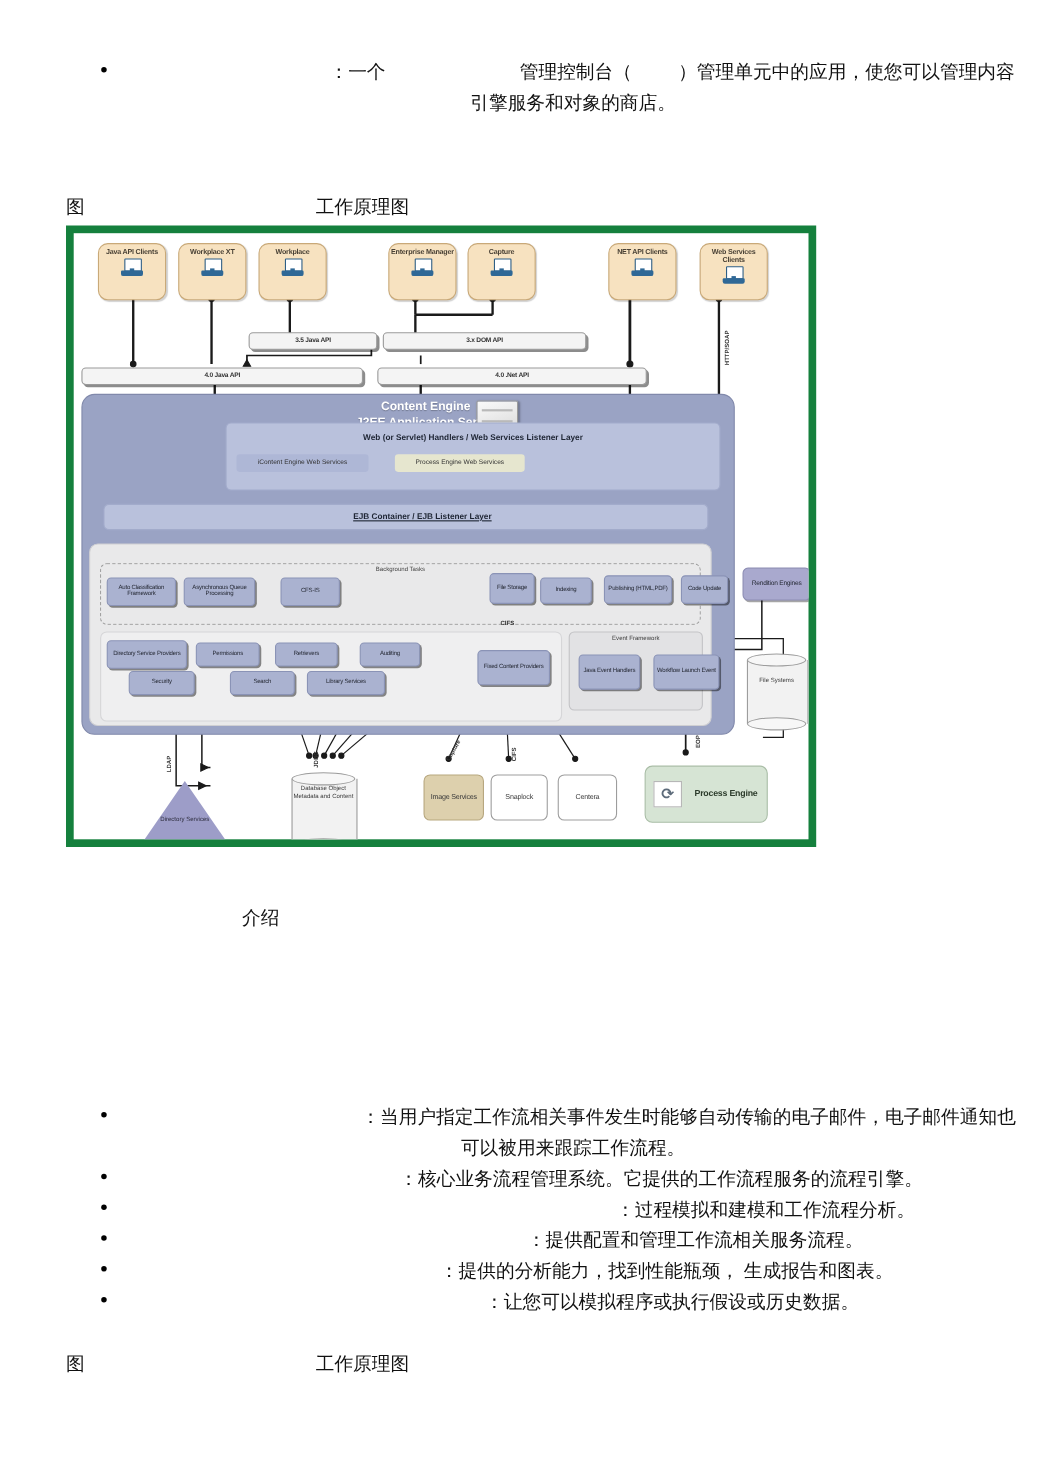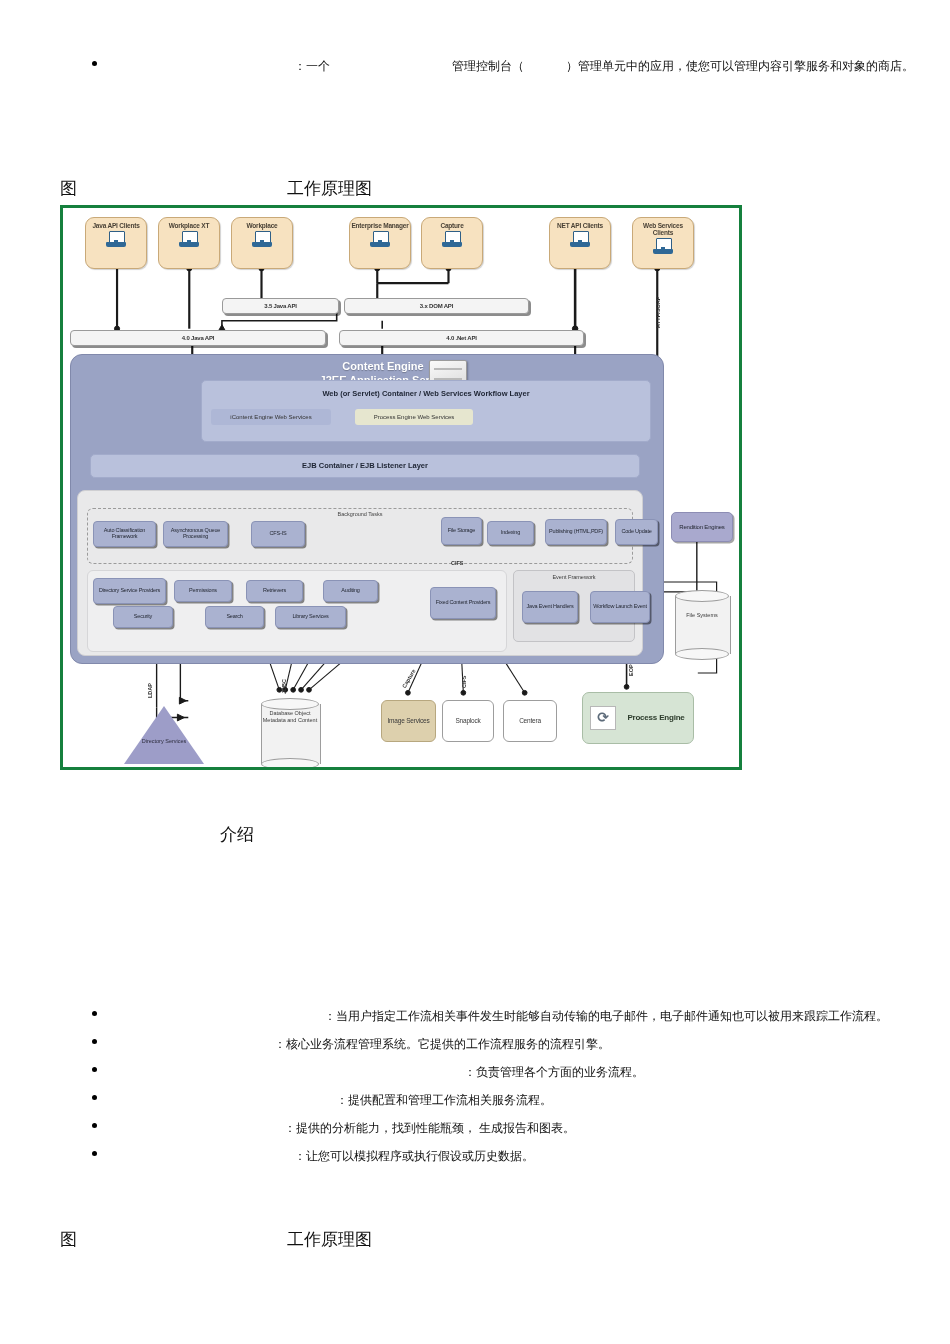--- a/index.html
+++ b/index.html
@@ -7,33 +7,33 @@
     width:950px;height:1344px;
     font-family:"Liberation Serif","DejaVu Serif",serif;
     color:#111;
     position:relative;
     overflow:hidden;
   }
   .page{position:absolute;left:0;top:0;width:950px;height:1344px;}
 
   
   .bullet-list{list-style:none;margin:0;padding:0;}
-  .bullet-li{position:relative;font-size:12px;line-height:28px;}
+  .bullet-li{position:relative;font-size:17px;line-height:28px;text-align:center;}
   .bullet-li .dot{
     position:absolute;left:0;top:9px;width:5px;height:5px;border-radius:50%;
     background:#000;
   }
   .bullet-li .body{display:block;}
   .gap{display:inline-block;}
   .para{font-size:17px;line-height:30px;text-align:justify;}
   .plain{font-size:17px;line-height:28px;}
 
   
   .figframe{
-    position:absolute;border:3px solid #15803d;background:#ffffff;
+    position:absolute;border:7px solid #15803d;background:#ffffff;
     box-sizing:border-box;overflow:hidden;padding-left:25px;
   }
   .diagram{position:absolute;left:0;top:0;width:100%;height:100%;}
 
   
   .node{
     position:absolute;box-sizing:border-box;
     display:flex;align-items:center;justify-content:center;
     text-align:center;
     font-family:"Liberation Sans","DejaVu Sans",sans-serif;
@@ -370,30 +370,30 @@
       </div>
 
       <div class="node ce-outer" style="left:7px;top:146px;width:594px;height:310px;"></div>
       <div class="ce-title" style="left:180px;top:152px;width:280px;">
         <span>Content Engine</span><br>
         <span>J2EE Application Server</span>
       </div>
       <div class="serverbox" style="left:366px;top:152px;width:36px;height:32px;"></div>
 
       <div class="node weblayer" style="left:138px;top:172px;width:450px;height:62px;"></div>
-      <div class="layerlbl" style="left:138px;top:181px;width:450px;">Web (or Servlet) Container / Web Services Workflow Layer</div>
+      <div class="layerlbl" style="left:138px;top:181px;width:450px;">Web (or Servlet) Handlers / Web Services Listener Layer</div>
       <div class="wsbox ws-ce" style="left:148px;top:201px;width:120px;height:16px;">
         <span>iContent Engine Web Services</span>
       </div>
       <div class="wsbox ws-pe" style="left:292px;top:201px;width:118px;height:16px;">
         <span>Process Engine Web Services</span>
       </div>
 
       <div class="node ejblayer" style="left:27px;top:246px;width:550px;height:24px;"></div>
-      <div class="layerlbl" style="left:27px;top:253px;width:550px;">EJB Container / EJB Listener Layer</div>
+      <div class="layerlbl" style="left:42px;top:253px;width:550px;text-decoration:underline;">EJB Container / EJB Listener Layer</div>
 
       <div class="node ces-panel" style="left:14px;top:282px;width:566px;height:166px;"></div>
 
       <div class="node bgtasks" style="left:24px;top:300px;width:546px;height:56px;"></div>
       <div class="bgtasks-lbl" style="left:24px;top:303px;width:546px;">Background Tasks</div>
 
       <div class="node svc" style="left:30px;top:313px;width:63px;height:26px;">
         <span>Auto Classification Framework</span>
         </div>
       <div class="node svc" style="left:100px;top:313px;width:65px;height:26px;">
@@ -522,21 +522,21 @@
     </li>
     <li class="bullet-li">
       <span class="dot"></span>
       <span class="body" style="padding-left:22px;">
         <span class="gap" style="width:160px;"></span><span>：核心业务流程管理系统。它提供的工作流程服务的流程引擎。</span>
       </span>
     </li>
     <li class="bullet-li">
       <span class="dot"></span>
       <span class="body" style="padding-left:22px;">
-        <span class="gap" style="width:350px;"></span><span>：负责管理各个方面的业务流程。</span>
+        <span class="gap" style="width:350px;"></span><span>：过程模拟和建模和工作流程分析。</span>
       </span>
     </li>
     <li class="bullet-li">
       <span class="dot"></span>
       <span class="body" style="padding-left:22px;">
         <span class="gap" style="width:222px;"></span><span>：提供配置和管理工作流相关服务流程。</span>
       </span>
     </li>
     <li class="bullet-li">
       <span class="dot"></span>

